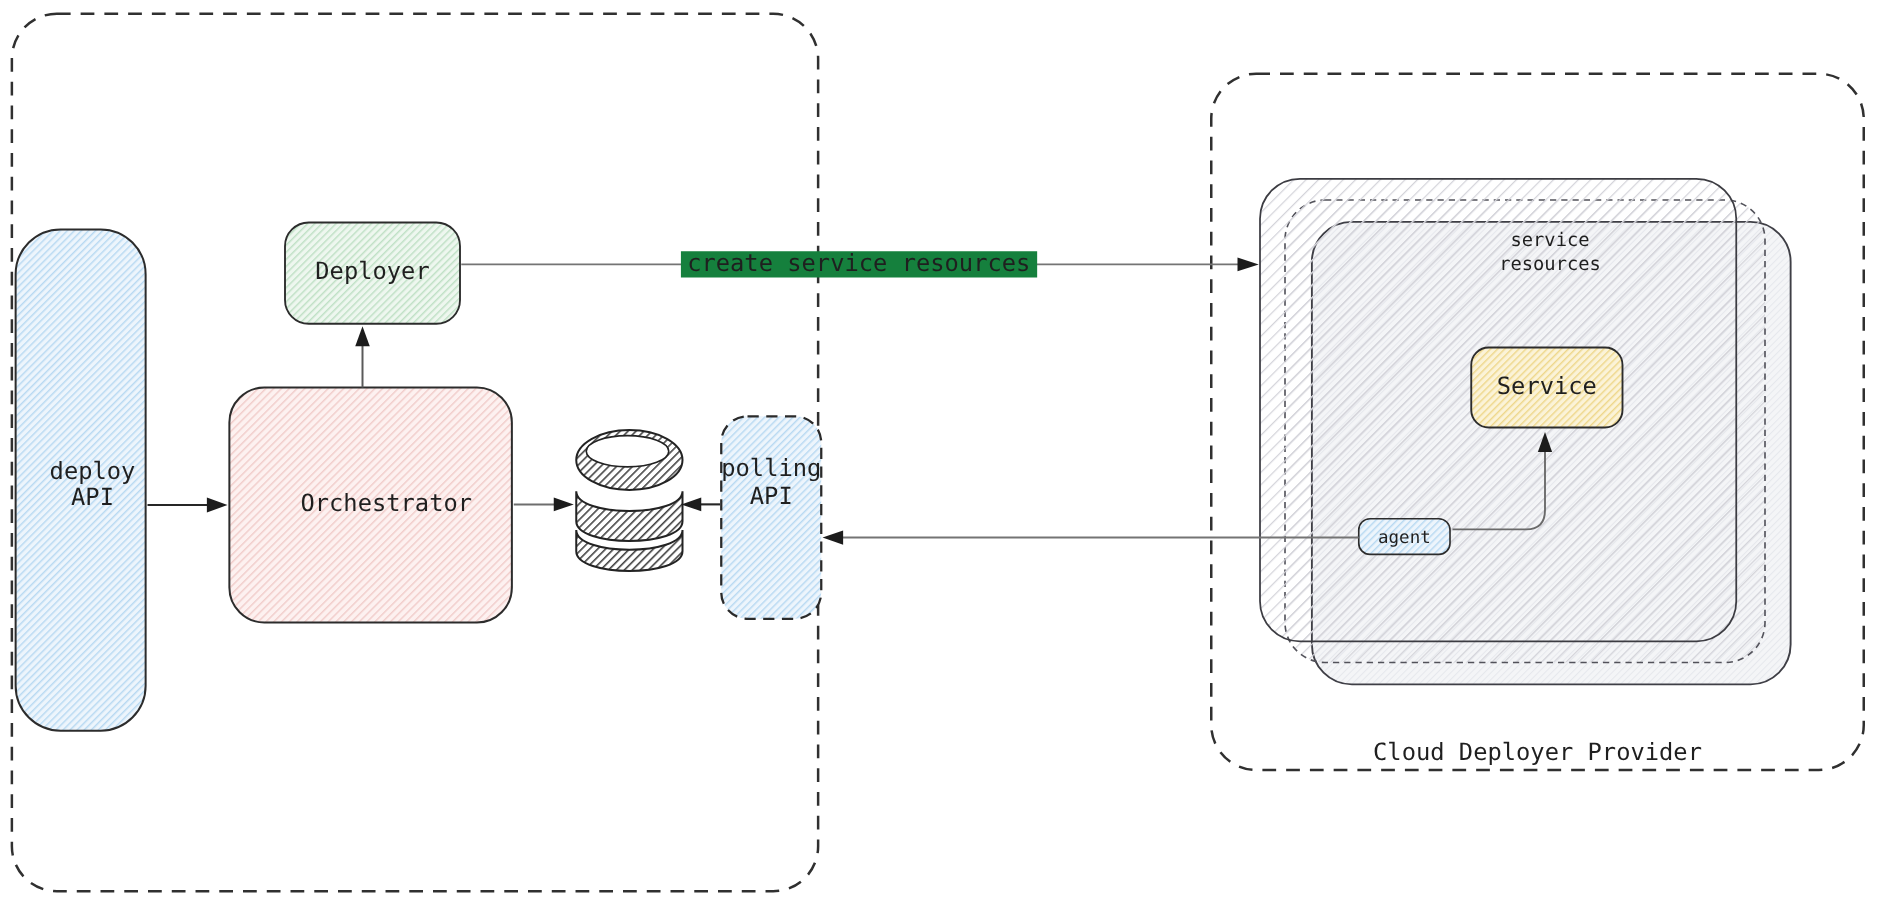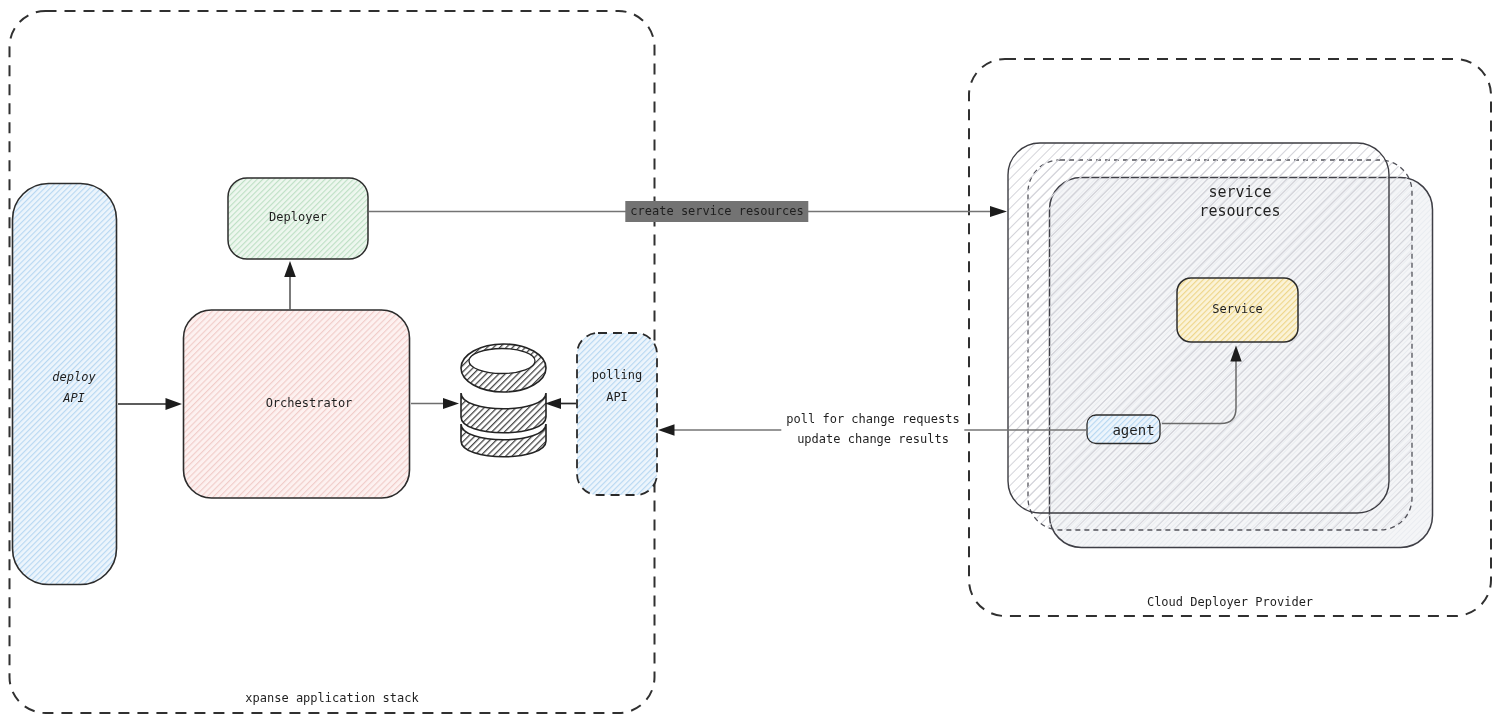--- a/index.html
+++ b/index.html
@@ -1,30 +1,30 @@
 <!DOCTYPE html>
 <html><head>
 <meta charset="utf-8">
 <style>
   html,body{margin:0;padding:0;background:#fff;}
   .canvas{position:relative;width:1504px;height:725px;background:#ffffff;overflow:hidden;
           font-family:"DejaVu Sans Mono","Liberation Mono",monospace;}
   .canvas svg{position:absolute;left:0;top:0;}
-  .lbl{position:absolute;font-size:12px;line-height:21px;color:#1f1f1f;text-align:center;}
-  #lbl-deploy   {left:12px;  top:367px; width:124px;font-style:italic;}
+  .lbl{position:absolute;font-size:19px;line-height:21px;color:#1f1f1f;text-align:center;}
+  #lbl-deploy   {left:12px;  top:367px; width:124px;}
   #lbl-deployer {left:228px; top:207px; width:140px;}
   #lbl-orch     {left:183px; top:393px; width:252px;}
   #lbl-polling  {left:577px; top:364px; width:80px; line-height:22px;}
   #lbl-svcres   {left:1140px;top:183px; width:200px;line-height:19px;font-size:15px;}
   #lbl-service  {left:1177px;top:299px; width:121px;}
-  #lbl-agent    {left:1087px;top:421px; width:73px; font-size:14px;line-height:18px;margin-left:10px;}
+  #lbl-agent    {left:1087px;top:421px; width:73px; font-size:14px;line-height:18px;}
   #lbl-xpanse   {left:332px; top:688px; transform:translateX(-50%);white-space:nowrap;}
   #lbl-csp      {left:1230px;top:592px; transform:translateX(-50%);white-space:nowrap;}
-  #lbl-create   {left:717px; top:201px; transform:translateX(-50%);white-space:nowrap;
-                 background:#737373;padding:0 5px;}
+  #lbl-create   {left:687px; top:201px; transform:translateX(-50%);white-space:nowrap;
+                 background:#15803d;padding:0 5px;}
   #lbl-poll     {left:873px; top:409px; transform:translateX(-50%);white-space:nowrap;
                  background:#ffffff;padding:0 5px;line-height:20px;}
 </style>
 </head>
 <body>
 
 <div class="canvas">
 
   <svg width="1504" height="725" viewBox="0 0 1504 725">
     <defs>
@@ -127,24 +127,19 @@
 
   <div class="lbl" id="lbl-svcres">
     <div>service</div>
     <div>resources</div>
   </div>
 
   <div class="lbl" id="lbl-service">Service</div>
 
   <div class="lbl" id="lbl-agent">agent</div>
 
-  <div class="lbl" id="lbl-xpanse">xpanse application stack</div>
 
   <div class="lbl" id="lbl-csp">Cloud Deployer Provider</div>
 
   <div class="lbl" id="lbl-create">create service resources</div>
 
-  <div class="lbl" id="lbl-poll">
-    <div>poll for change requests</div>
-    <div>update change results</div>
-  </div>
 
 </div>
 
 </body></html>

